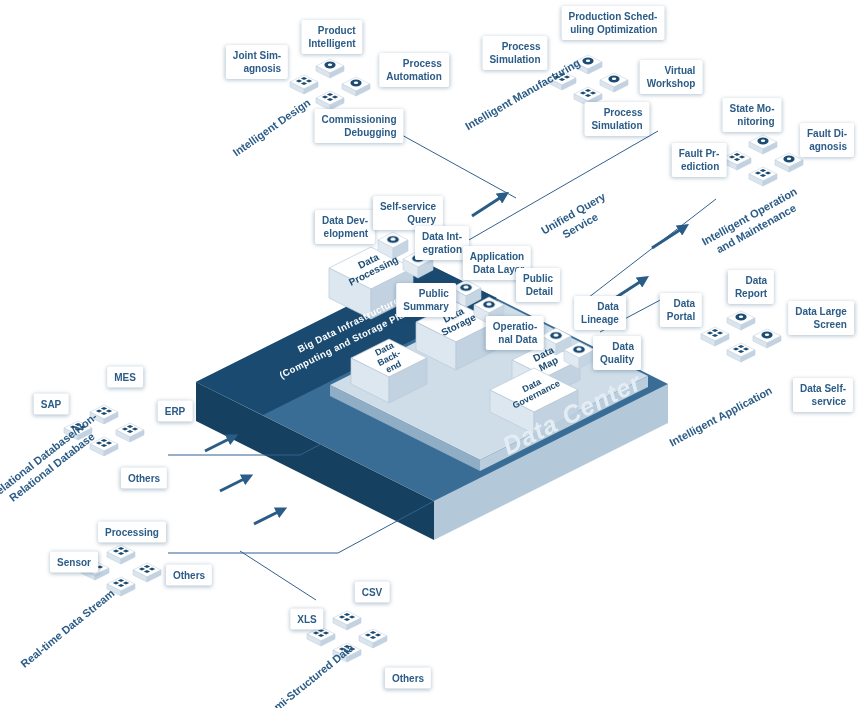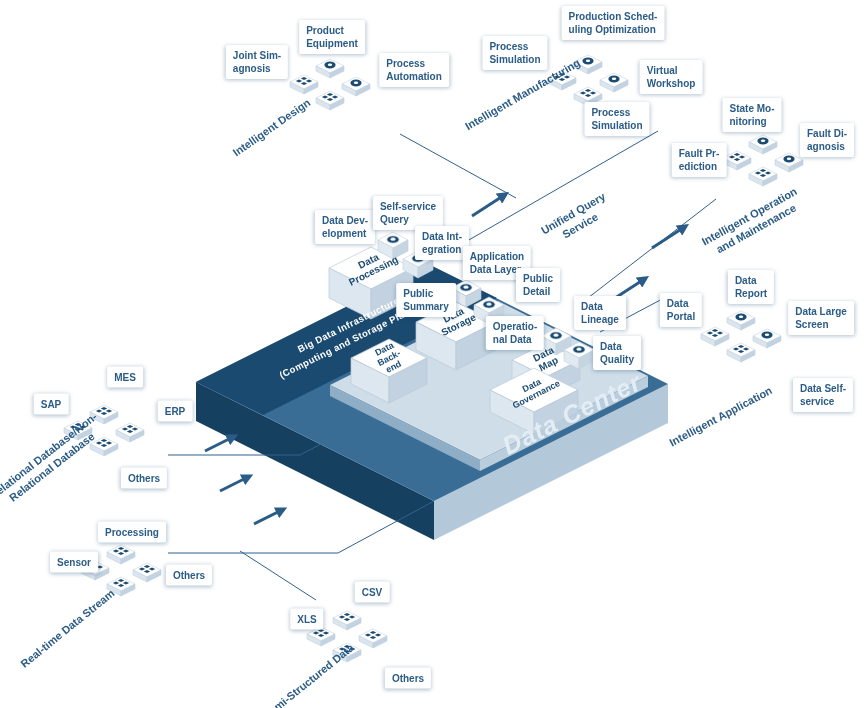--- a/index.html
+++ b/index.html
@@ -1,20 +1,20 @@
 <!DOCTYPE html>
 <html><head>
 <meta charset="utf-8">
 <style>
   html,body{margin:0;padding:0;background:#fff;}
   #stage{position:relative;width:865px;height:708px;background:#ffffff;overflow:hidden;
          font-family:"Liberation Sans",sans-serif;}
   #scene{position:absolute;left:0;top:0;z-index:1;}
   .chip{position:absolute;transform:translate(-50%,-50%);background:#ffffff;color:#2b5c87;
-        font-size:10px;font-weight:bold;line-height:1.3;padding:4px 7px;text-align:left;
+        font-size:10px;font-weight:bold;line-height:1.3;padding:4px 7px;text-align:right;
         white-space:nowrap;border-radius:2px;box-shadow:0 1px 4px rgba(26,74,112,.35);z-index:3;}
   .rot{position:absolute;transform:translate(-50%,-50%) rotate(var(--r,-30deg));color:#2b5c87;
        font-size:11px;font-weight:bold;text-align:center;white-space:nowrap;line-height:1.25;z-index:2;}
   .cube-label{position:absolute;transform:translate(-50%,-50%) rotate(-27deg);color:#1d4c72;
        font-size:10px;font-weight:bold;line-height:1.12;text-align:center;white-space:nowrap;z-index:2;}
   .cube-label.small{font-size:9px;}
   .infra{position:absolute;transform:translate(-50%,-50%) rotate(-26.5deg);color:#ffffff;
        font-size:9.5px;font-weight:bold;letter-spacing:.4px;line-height:1.55;text-align:center;
        white-space:nowrap;z-index:2;}
   .dc{position:absolute;transform:translate(-50%,-50%) rotate(-26.5deg);color:#e4edf4;
@@ -219,26 +219,30 @@
   <div class="rot" style="left:309px;top:682px;--r:-39deg">
     <div>Semi-Structured Data</div>
   </div>
 
   <div class="chip" style="left:257px;top:62px">
     <div>Joint Sim-</div>
     <div>agnosis</div>
   </div>
   <div class="chip" style="left:332px;top:37px">
     <div>Product</div>
-    <div>Equipment</div>
+    <div>Intelligent</div>
   </div>
   <div class="chip" style="left:414px;top:70px">
     <div>Process</div>
     <div>Automation</div>
   </div>
+  <div class="chip" style="left:359px;top:126px">
+    <div>Commissioning</div>
+    <div>Debugging</div>
+  </div>
 
   <div class="chip" style="left:515px;top:53px">
     <div>Process</div>
     <div>Simulation</div>
   </div>
   <div class="chip" style="left:613px;top:23px">
     <div>Production Sched-</div>
     <div>uling Optimization</div>
   </div>
   <div class="chip" style="left:671px;top:77px">

